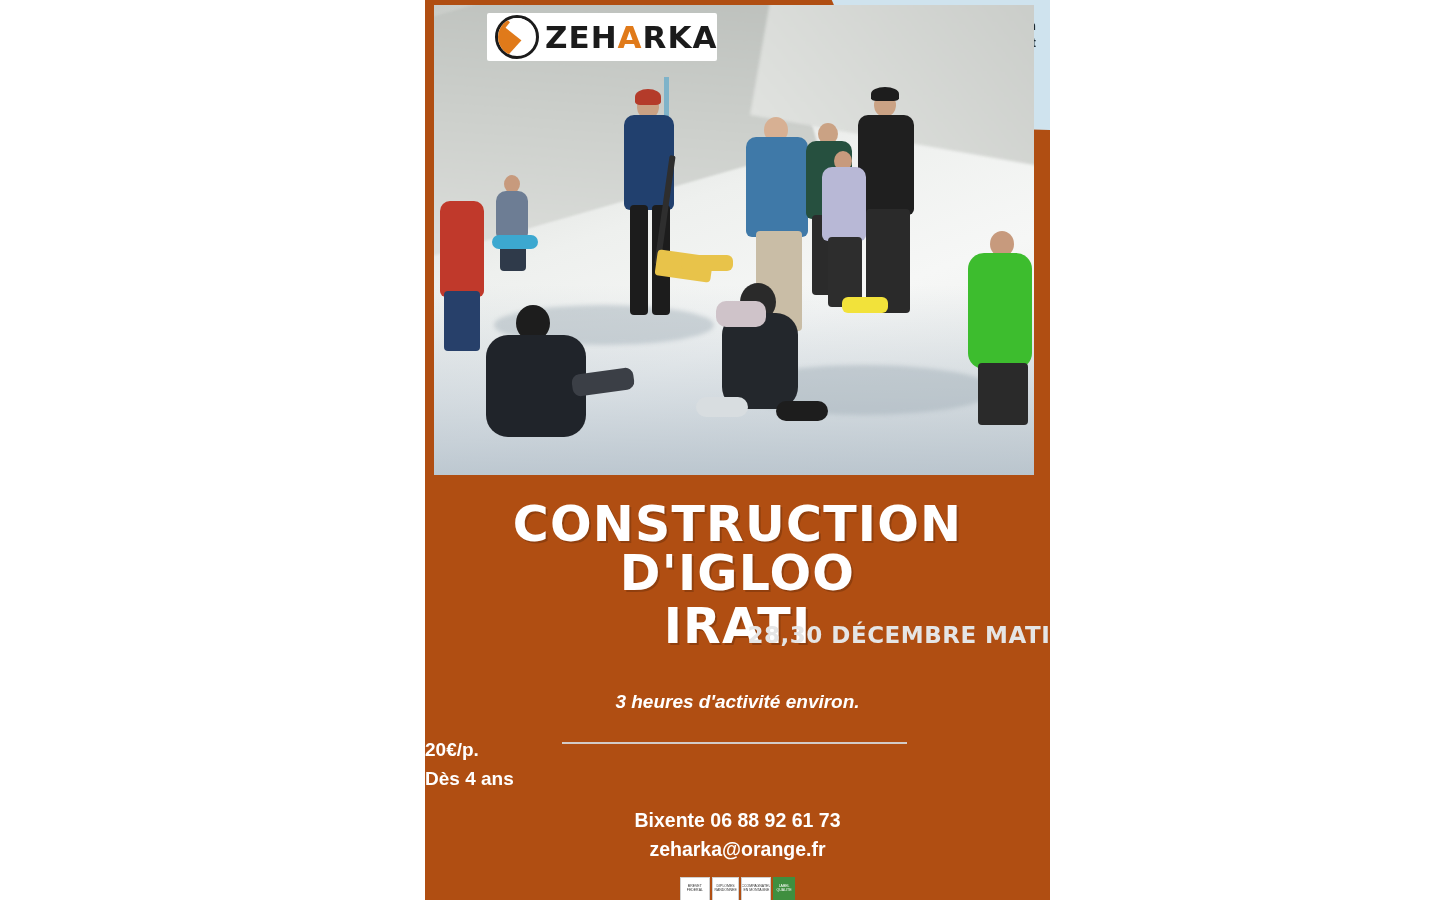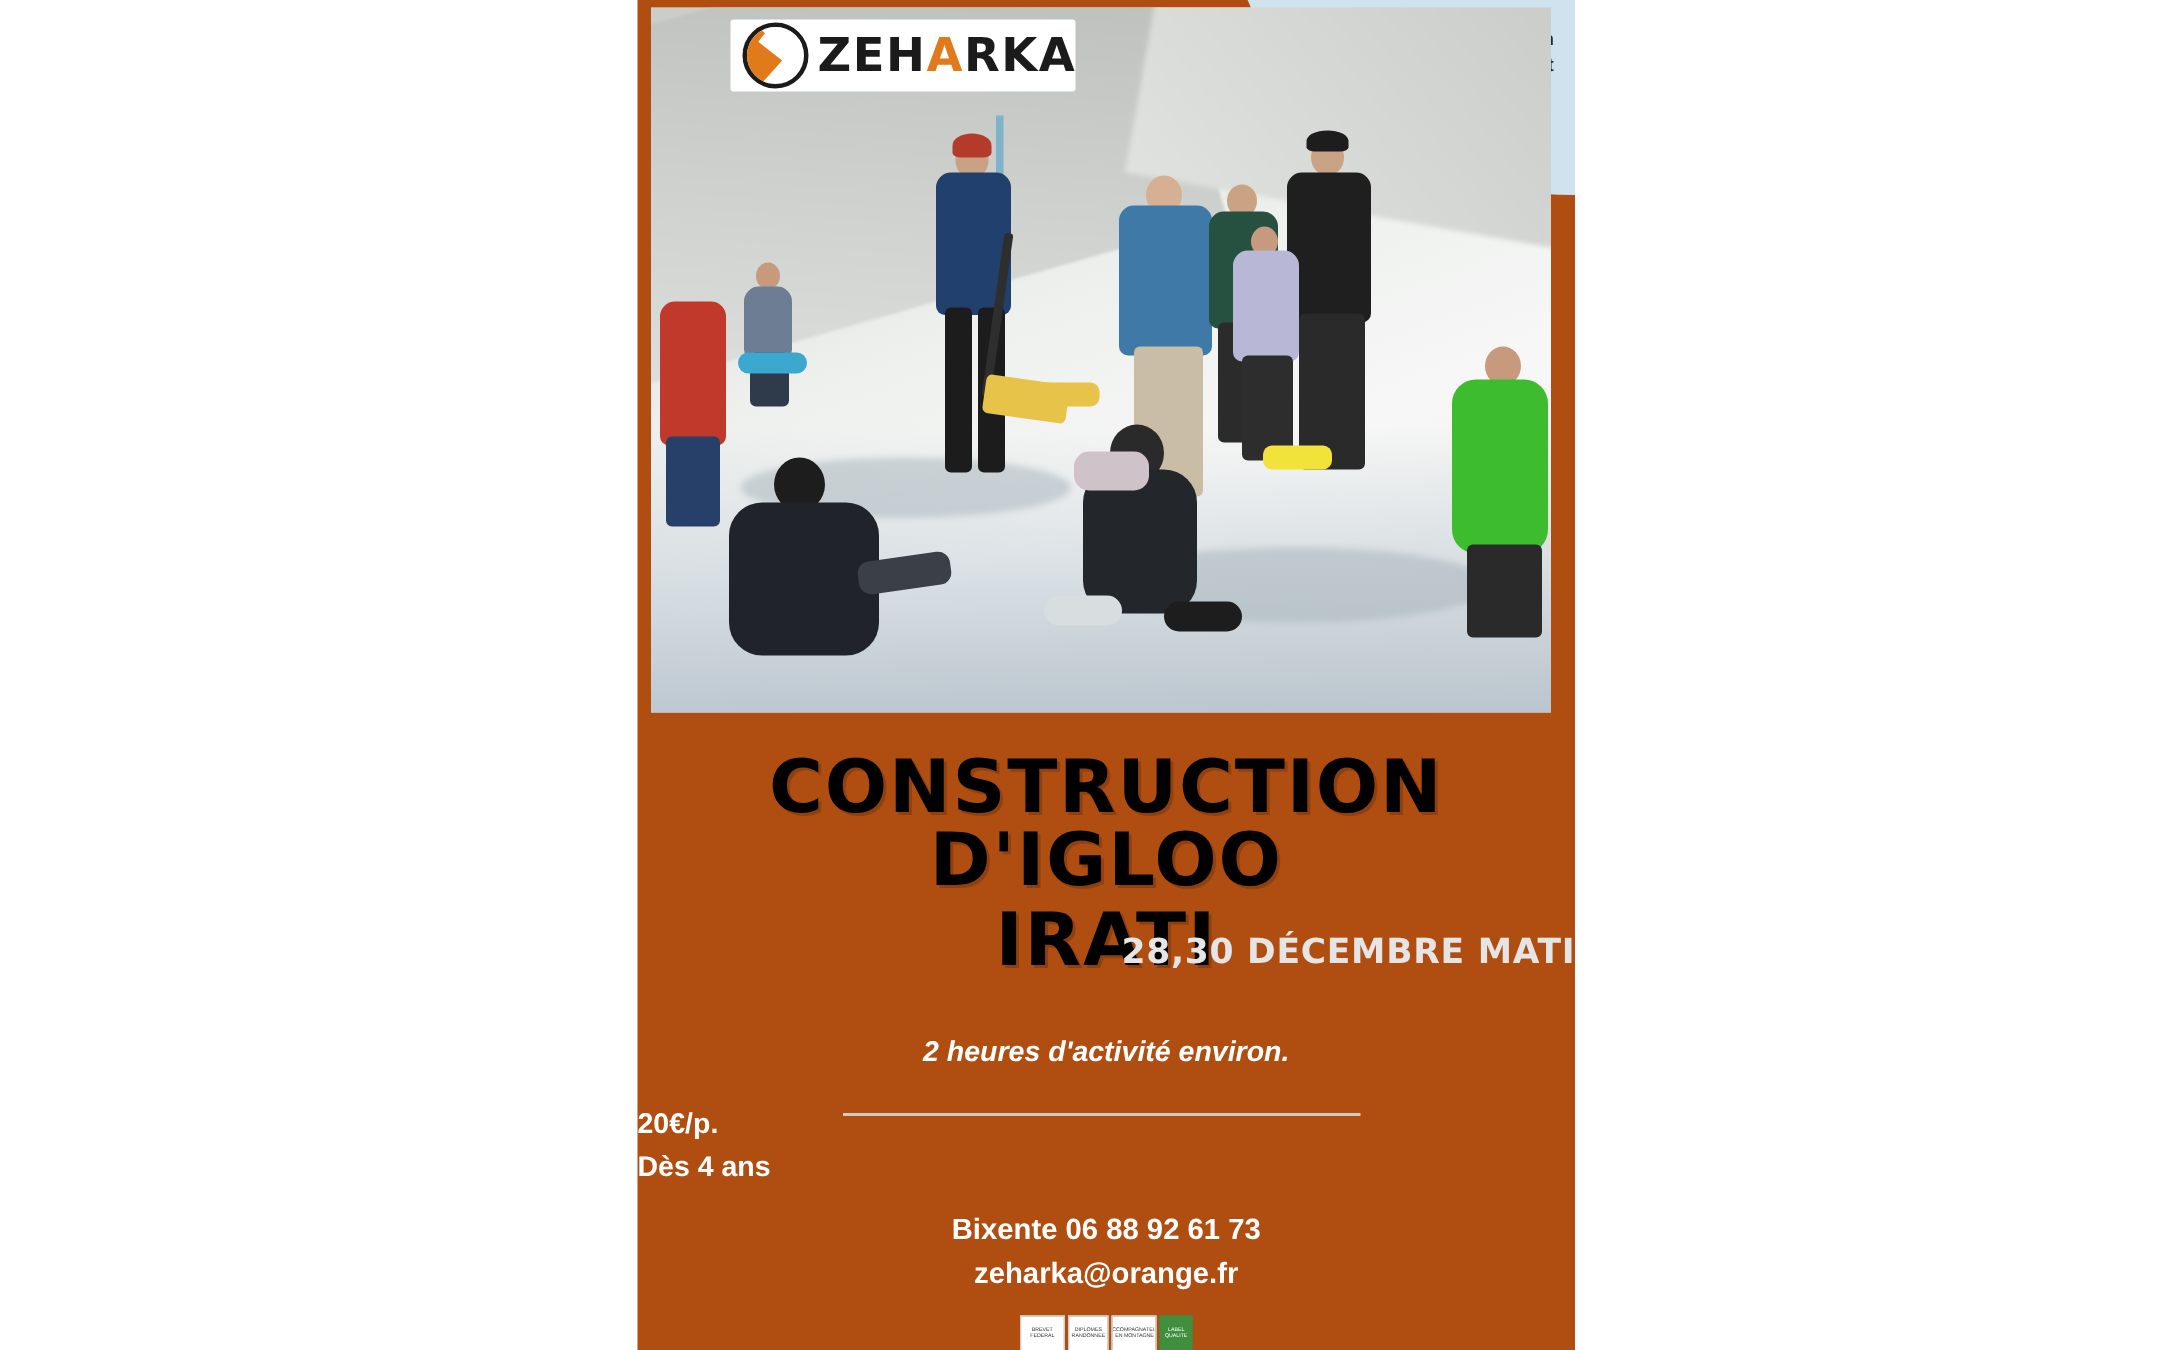--- a/index.html
+++ b/index.html
@@ -170,21 +170,21 @@
   }
   .logo-text .a1 { color: #e07a1a; }
 
   
   .title {
     position: absolute;
     left: 0;
     top: 500px;
     width: 625px;
     text-align: center;
-    color: #000000;
+    color: #ffffff;
     font-family: "DejaVu Sans", sans-serif;
     font-weight: bold;
     font-size: 49px;
     line-height: 1.0;
     letter-spacing: 1.2px;
     text-shadow: 2px 2px 0 rgba(0,0,0,0.18);
   }
   .title .line2 { display: block; margin-top: 4px; }
 
   .dates {
@@ -376,21 +376,21 @@
     <div class="title">
       <span>CONSTRUCTION D'IGLOO</span>
       <span class="line2">IRATI</span>
     </div>
 
     <div class="dates">
       <div>28,30 DÉCEMBRE MATIN</div>
     </div>
 
     <div class="details">
-      <div>2 heures d'activité environ.</div>
+      <div>3 heures d'activité environ.</div>
     </div>
 
     <div class="rule"></div>
 
     <div class="price">
       <div>20€/p.</div>
       <div>Dès 4 ans</div>
     </div>
 
     <div class="contact">

